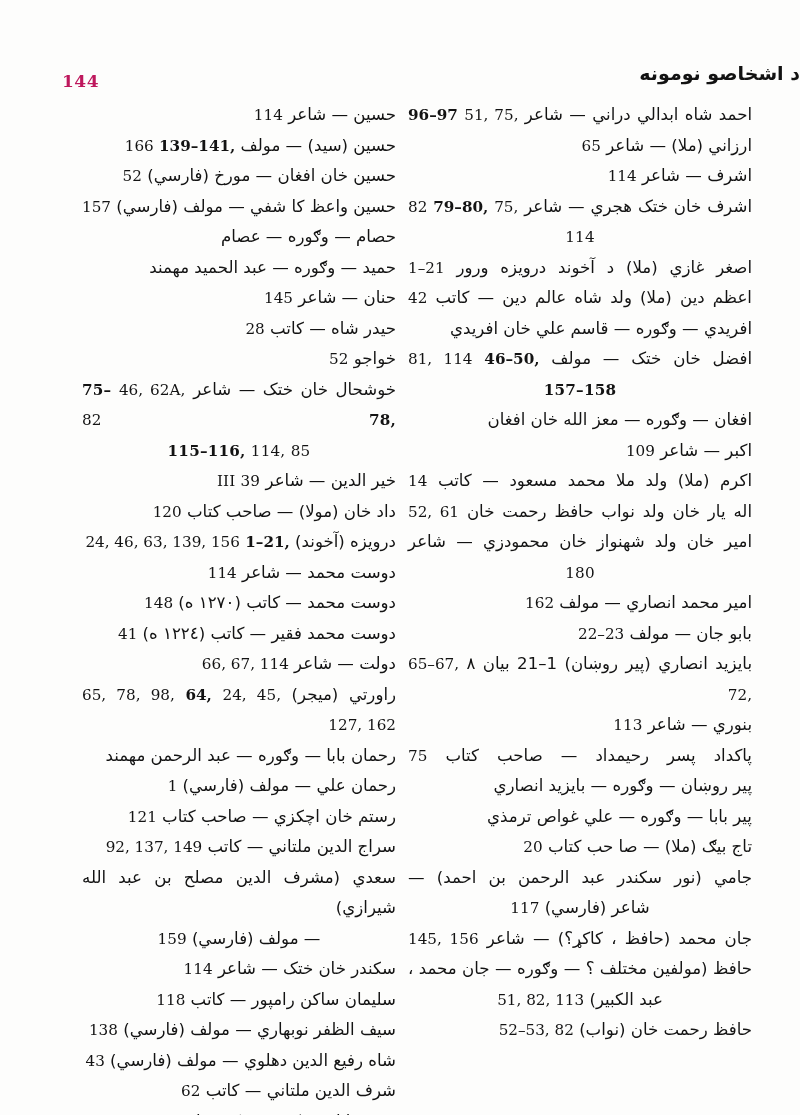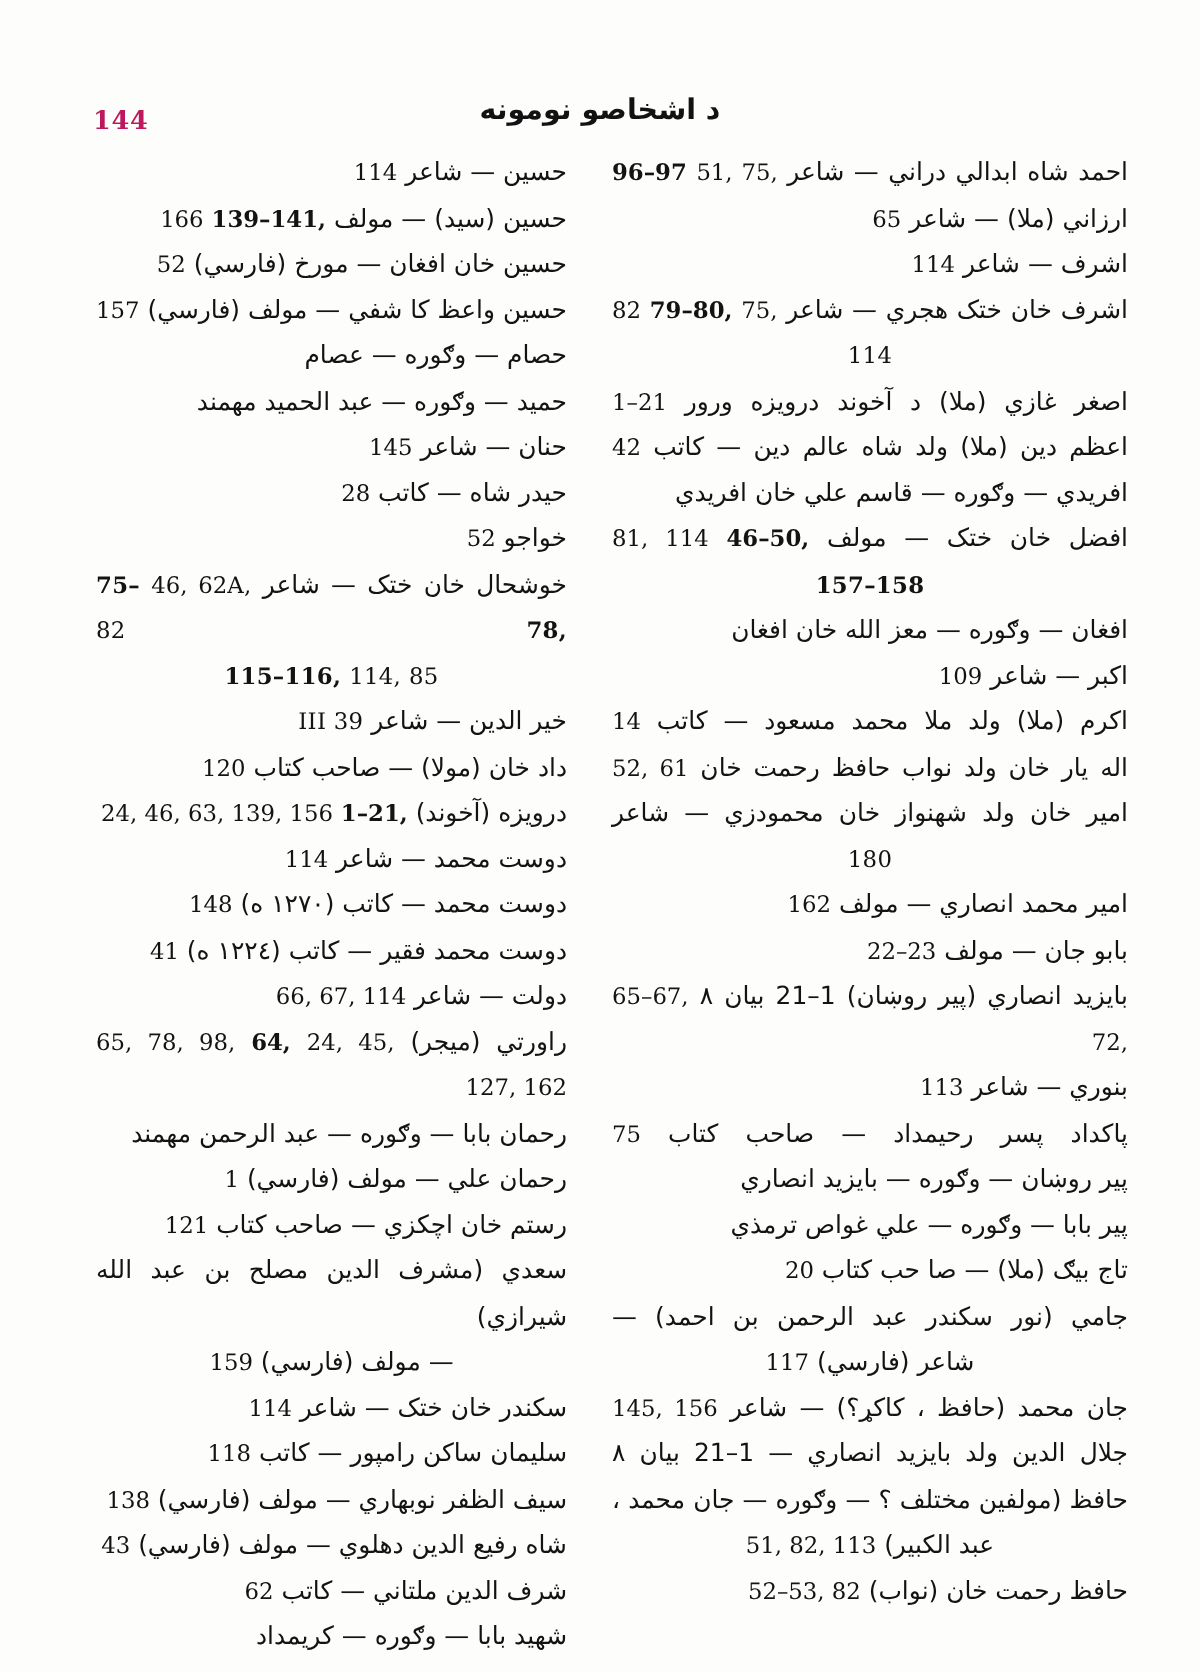--- a/index.html
+++ b/index.html
@@ -37,21 +37,20 @@
     font-size: 17px;
     letter-spacing: 0.5px;
     color: #be185d;
     direction: ltr;
   }
   .running-head {
     position: absolute;
     left: 0;
     top: 0;
     width: 800px;
-    text-align: center;
     font-family: "DejaVu Sans", sans-serif;
     font-size: 19px;
     font-weight: 600;
     color: #121212;
     direction: rtl;
     letter-spacing: 0.5px;
   }
   
   .columns {
     position: absolute;
@@ -61,21 +60,21 @@
     height: 960px;
     display: flex;
     flex-direction: row;
     direction: rtl;
   }
   .column {
     width: 350px;
     box-sizing: border-box;
   }
   .col-right { margin-right: 48px; padding-left: 6px; }
-  .col-left  { margin-right: 24px;  padding-left: 36px; }
+  .col-left  { margin-right: 6px;  padding-left: 36px; }
 
   .entry {
     direction: rtl;
     text-align: justify;
     text-align-last: right;
     font-size: 16.6px;
     line-height: 30.5px;
     margin: 0;
     padding: 0;
     color: #131313;
@@ -132,21 +131,20 @@
         <p class="entry"><span>بابو جان — مولف</span> <span class="num">22–23</span></p>
         <p class="entry wide"><span>بايزيد انصاري (پير روښان) 1–21 بيان ۸</span> <span class="num">65–67, 72,</span></p>
         <p class="entry"><span>بنوري — شاعر</span> <span class="num">113</span></p>
         <p class="entry wide"><span>پاکداد پسر رحيمداد — صاحب کتاب</span> <span class="num">75</span></p>
         <p class="entry"><span>پير روښان — وګوره — بايزيد انصاري</span></p>
         <p class="entry"><span>پير بابا — وګوره — علي غواص ترمذي</span></p>
         <p class="entry"><span>تاج بيګ (ملا) — صا حب کتاب</span> <span class="num">20</span></p>
         <p class="entry wide"><span>جامي (نور سکندر عبد الرحمن بن احمد) —</span></p>
         <p class="entry center-tail"><span>شاعر (فارسي)</span> <span class="num">117</span></p>
         <p class="entry wide"><span>جان محمد (حافظ ، کاکړ؟) — شاعر</span> <span class="num">145, 156</span></p>
-        <p class="entry wide"><span>جلال الدين ولد بايزيد انصاري — 1–21 بيان ۸</span></p>
         <p class="entry wide"><span>حافظ (مولفين مختلف ؟ — وګوره — جان محمد ،</span></p>
         <p class="entry center-tail"><span>عبد الکبير)</span> <span class="num">51, 82, 113</span></p>
         <p class="entry"><span>حافظ رحمت خان (نواب)</span> <span class="num">52–53, 82</span></p>
       </div>
     <div class="column col-left">
         <p class="entry"><span>حسين — شاعر</span> <span class="num">114</span></p>
         <p class="entry"><span>حسين (سيد) — مولف</span> <span class="num b">139–141,</span> <span class="num">166</span></p>
         <p class="entry"><span>حسين خان افغان — مورخ (فارسي)</span> <span class="num">52</span></p>
         <p class="entry"><span>حسين واعظ کا شفي — مولف (فارسي)</span> <span class="num">157</span></p>
         <p class="entry"><span>حصام — وګوره — عصام</span></p>
@@ -160,20 +158,21 @@
         <p class="entry"><span>داد خان (مولا) — صاحب کتاب</span> <span class="num">120</span></p>
         <p class="entry"><span>درويزه (آخوند)</span> <span class="num b">1–21,</span> <span class="num">24, 46, 63, 139, 156</span></p>
         <p class="entry"><span>دوست محمد — شاعر</span> <span class="num">114</span></p>
         <p class="entry"><span>دوست محمد — کاتب (۱۲۷۰ ه)</span> <span class="num">148</span></p>
         <p class="entry"><span>دوست محمد فقير — کاتب (۱۲۲٤ ه)</span> <span class="num">41</span></p>
         <p class="entry"><span>دولت — شاعر</span> <span class="num">66, 67, 114</span></p>
         <p class="entry"><span>راورتي (ميجر)</span> <span class="num">24, 45,</span> <span class="num b">64,</span> <span class="num">65, 78, 98, 127, 162</span></p>
         <p class="entry"><span>رحمان بابا — وګوره — عبد الرحمن مهمند</span></p>
         <p class="entry"><span>رحمان علي — مولف (فارسي)</span> <span class="num">1</span></p>
         <p class="entry"><span>رستم خان اچکزي — صاحب کتاب</span> <span class="num">121</span></p>
+        <p class="entry"><span>سراج الدين ملتاني — کاتب</span> <span class="num">92, 137, 149</span></p>
         <p class="entry wide"><span>سعدي (مشرف الدين مصلح بن عبد الله شيرازي)</span></p>
         <p class="entry center-tail"><span>— مولف (فارسي)</span> <span class="num">159</span></p>
         <p class="entry"><span>سکندر خان ختک — شاعر</span> <span class="num">114</span></p>
         <p class="entry"><span>سليمان ساکن رامپور — کاتب</span> <span class="num">118</span></p>
         <p class="entry"><span>سيف الظفر نوبهاري — مولف (فارسي)</span> <span class="num">138</span></p>
         <p class="entry"><span>شاه رفيع الدين دهلوي — مولف (فارسي)</span> <span class="num">43</span></p>
         <p class="entry"><span>شرف الدين ملتاني — کاتب</span> <span class="num">62</span></p>
         <p class="entry"><span>شهيد بابا — وګوره — کريمداد</span></p>
       </div>
   </div>

